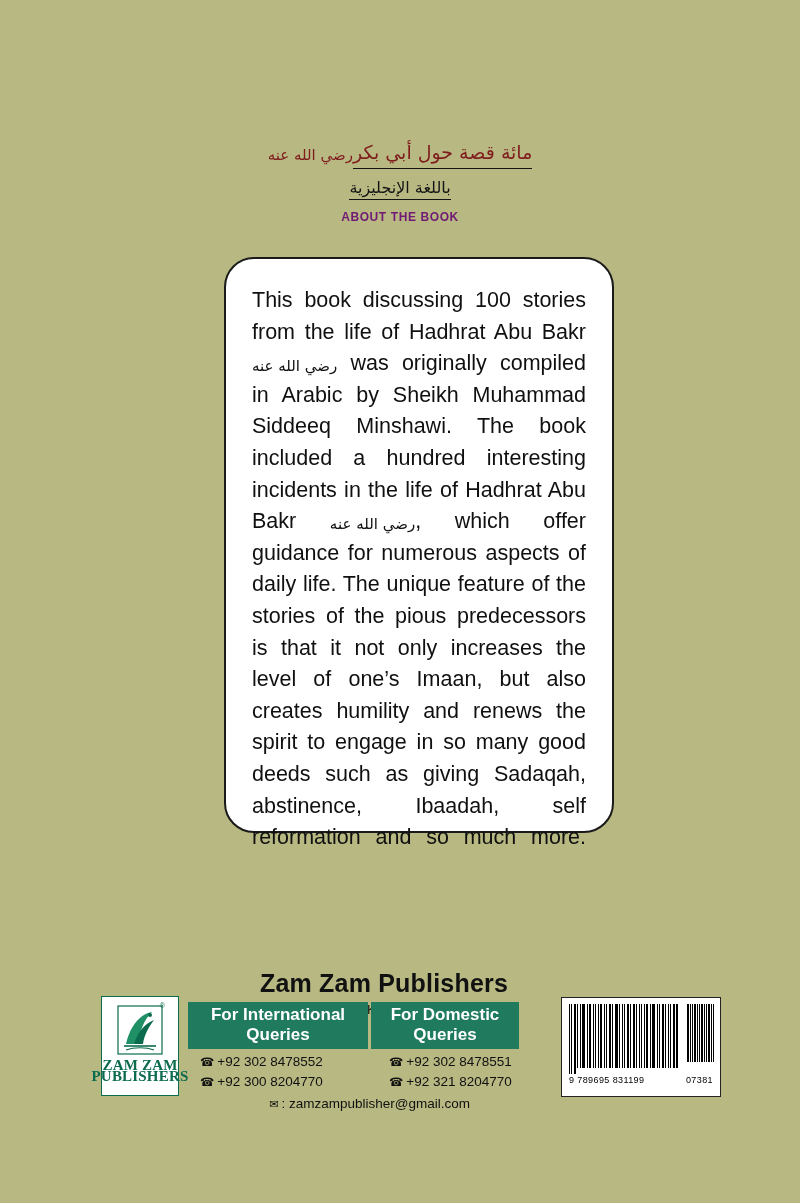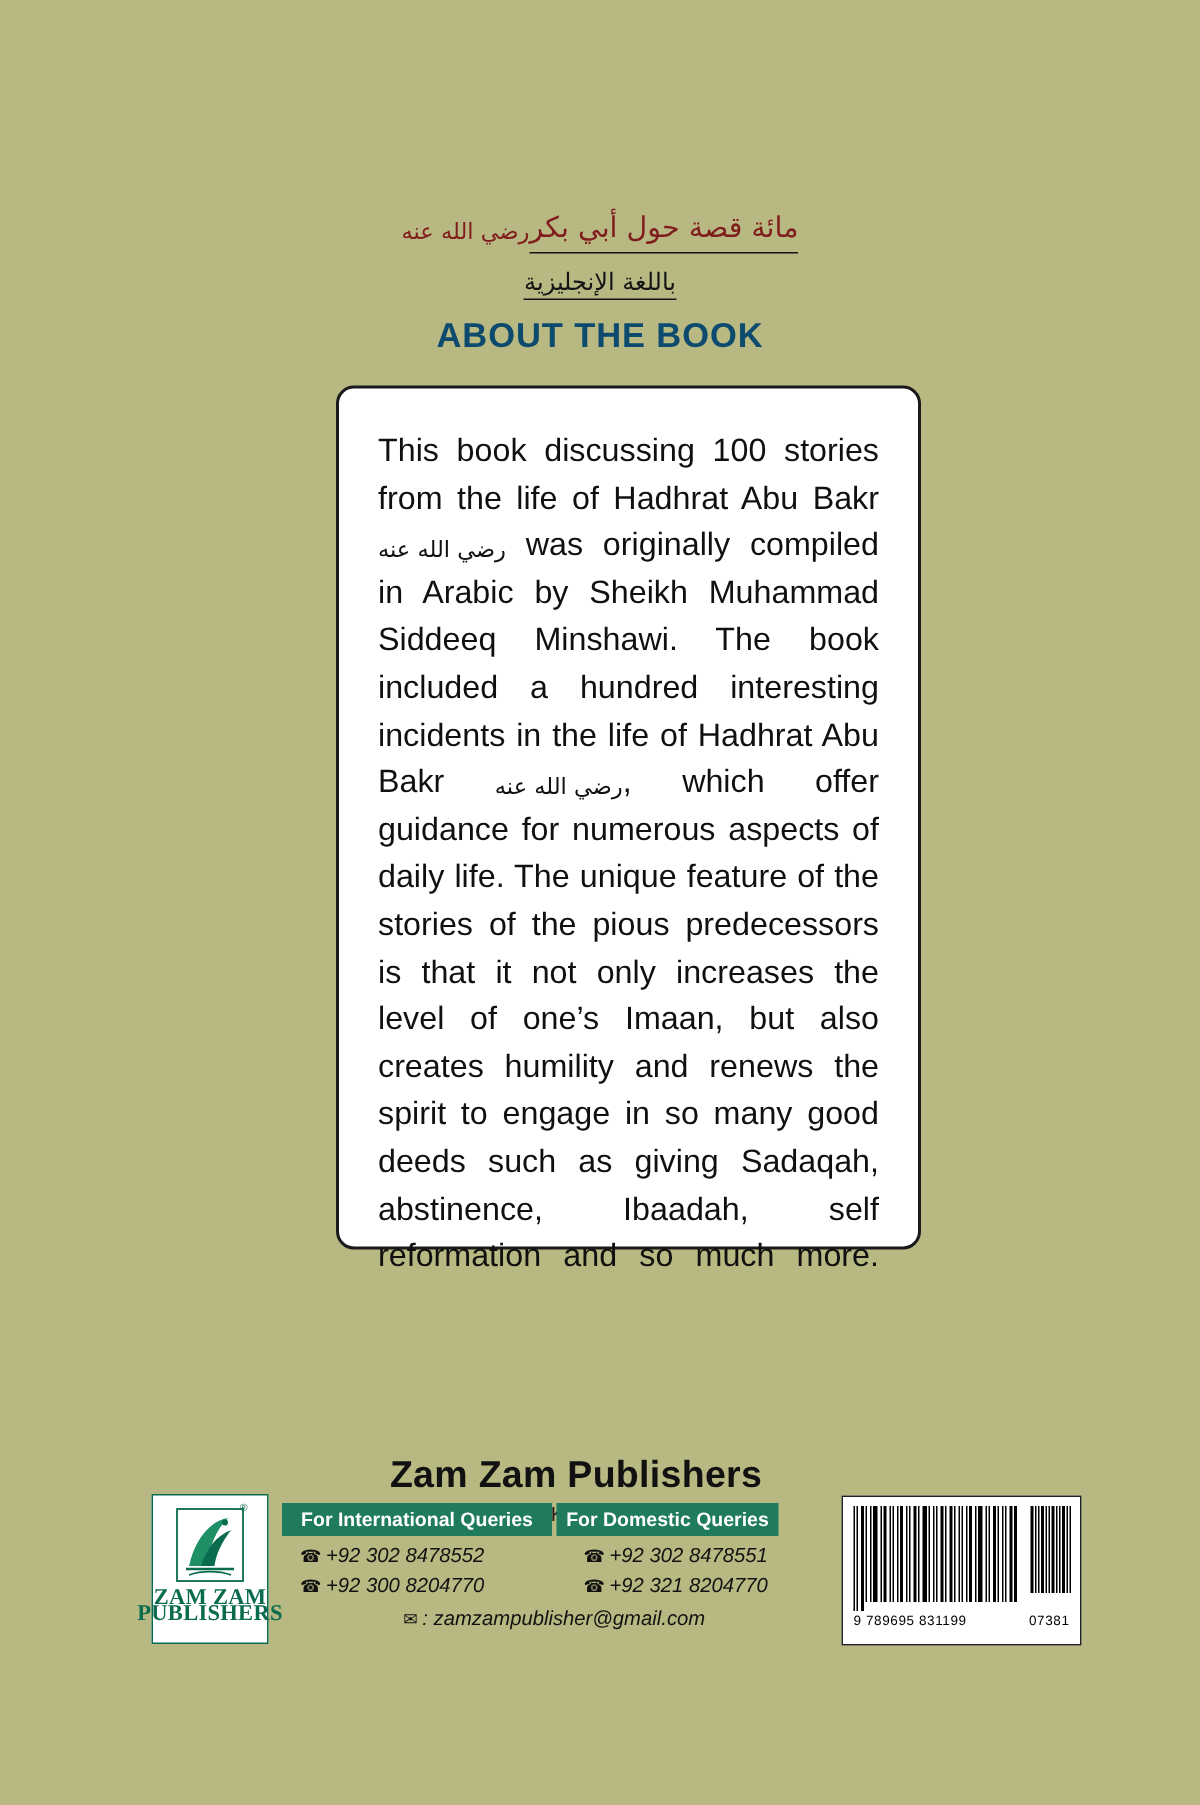--- a/index.html
+++ b/index.html
@@ -50,36 +50,36 @@
     margin-top: 9px;
   }
   .arabic-sub .underline-arabic {
     border-bottom: 1.2px solid #141414;
     padding-bottom: 2px;
     display: inline-block;
   }
   .about-the-book {
     font-family: "Liberation Sans", sans-serif;
     font-weight: bold;
-    font-size: 23px;
+    font-size: 12px;
     letter-spacing: 0.6px;
-    color: #0c4a6e;
+    color: #701a75;
     margin-top: 10px;
   }
 
   
   .blurb-box {
     position: absolute;
     top: 257px;
     left: 224px;
     width: 390px;
     height: 576px;
     background: #ffffff;
     border: 2.2px solid #1a1a1a;
-    border-radius: 12px;
+    border-radius: 30px;
     box-sizing: border-box;
     padding: 26px 26px 20px 26px;
   }
   .blurb-text {
     font-family: "Liberation Sans", sans-serif;
     font-size: 21.5px;
     line-height: 31.6px;
     color: #101010;
     text-align: justify;
     text-justify: inter-word;
@@ -178,21 +178,21 @@
   }
   .contact-head {
     display: flex;
     gap: 3px;
   }
   .contact-head > div {
     background: #1f7a5e;
     color: #ffffff;
     font-family: "Liberation Sans", sans-serif;
     font-weight: bold;
-    font-size: 13px;
+    font-size: 17px;
     text-align: center;
     padding: 3px 0 4px 0;
     box-sizing: border-box;
   }
   .ch-left { width: 180px; }
   .ch-right { width: 148px; }
 
   .contact-rows {
     display: flex;
     gap: 3px;
@@ -201,21 +201,20 @@
   .contact-col {
     width: 180px;
   }
   .contact-line {
     font-family: "Liberation Sans", sans-serif;
     font-size: 13.5px;
     color: #111111;
     padding-left: 12px;
     line-height: 19px;
     white-space: nowrap;
-    font-style: italic;
   }
   .contact-col.right .contact-line { padding-left: 18px; }
   .gl {
     font-family: "DejaVu Sans", sans-serif;
     font-size: 11.5px;
     margin-right: 3px;
   }
   .contact-wide {
     margin-top: 2px;
     text-align: center;

